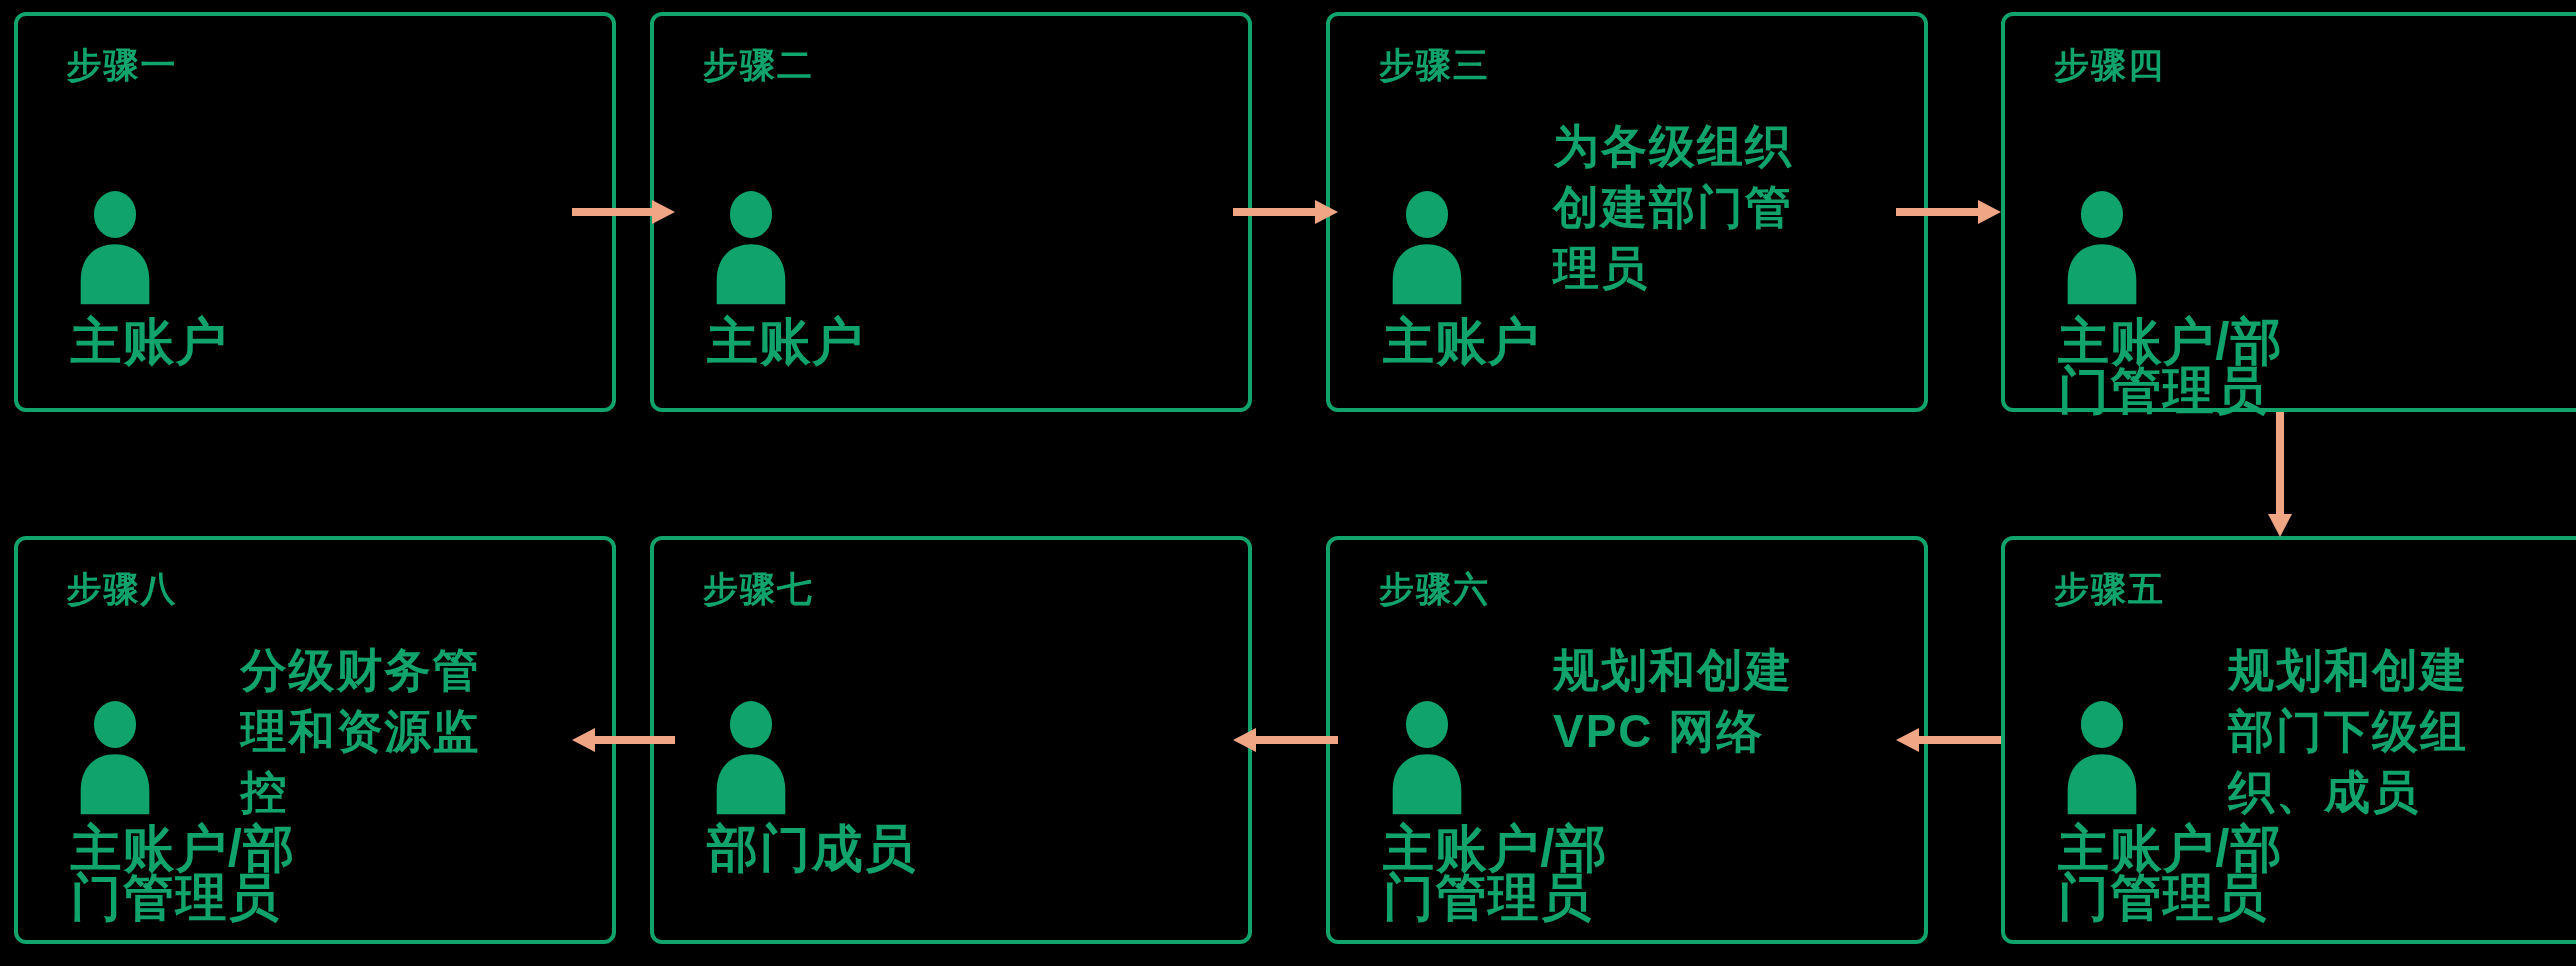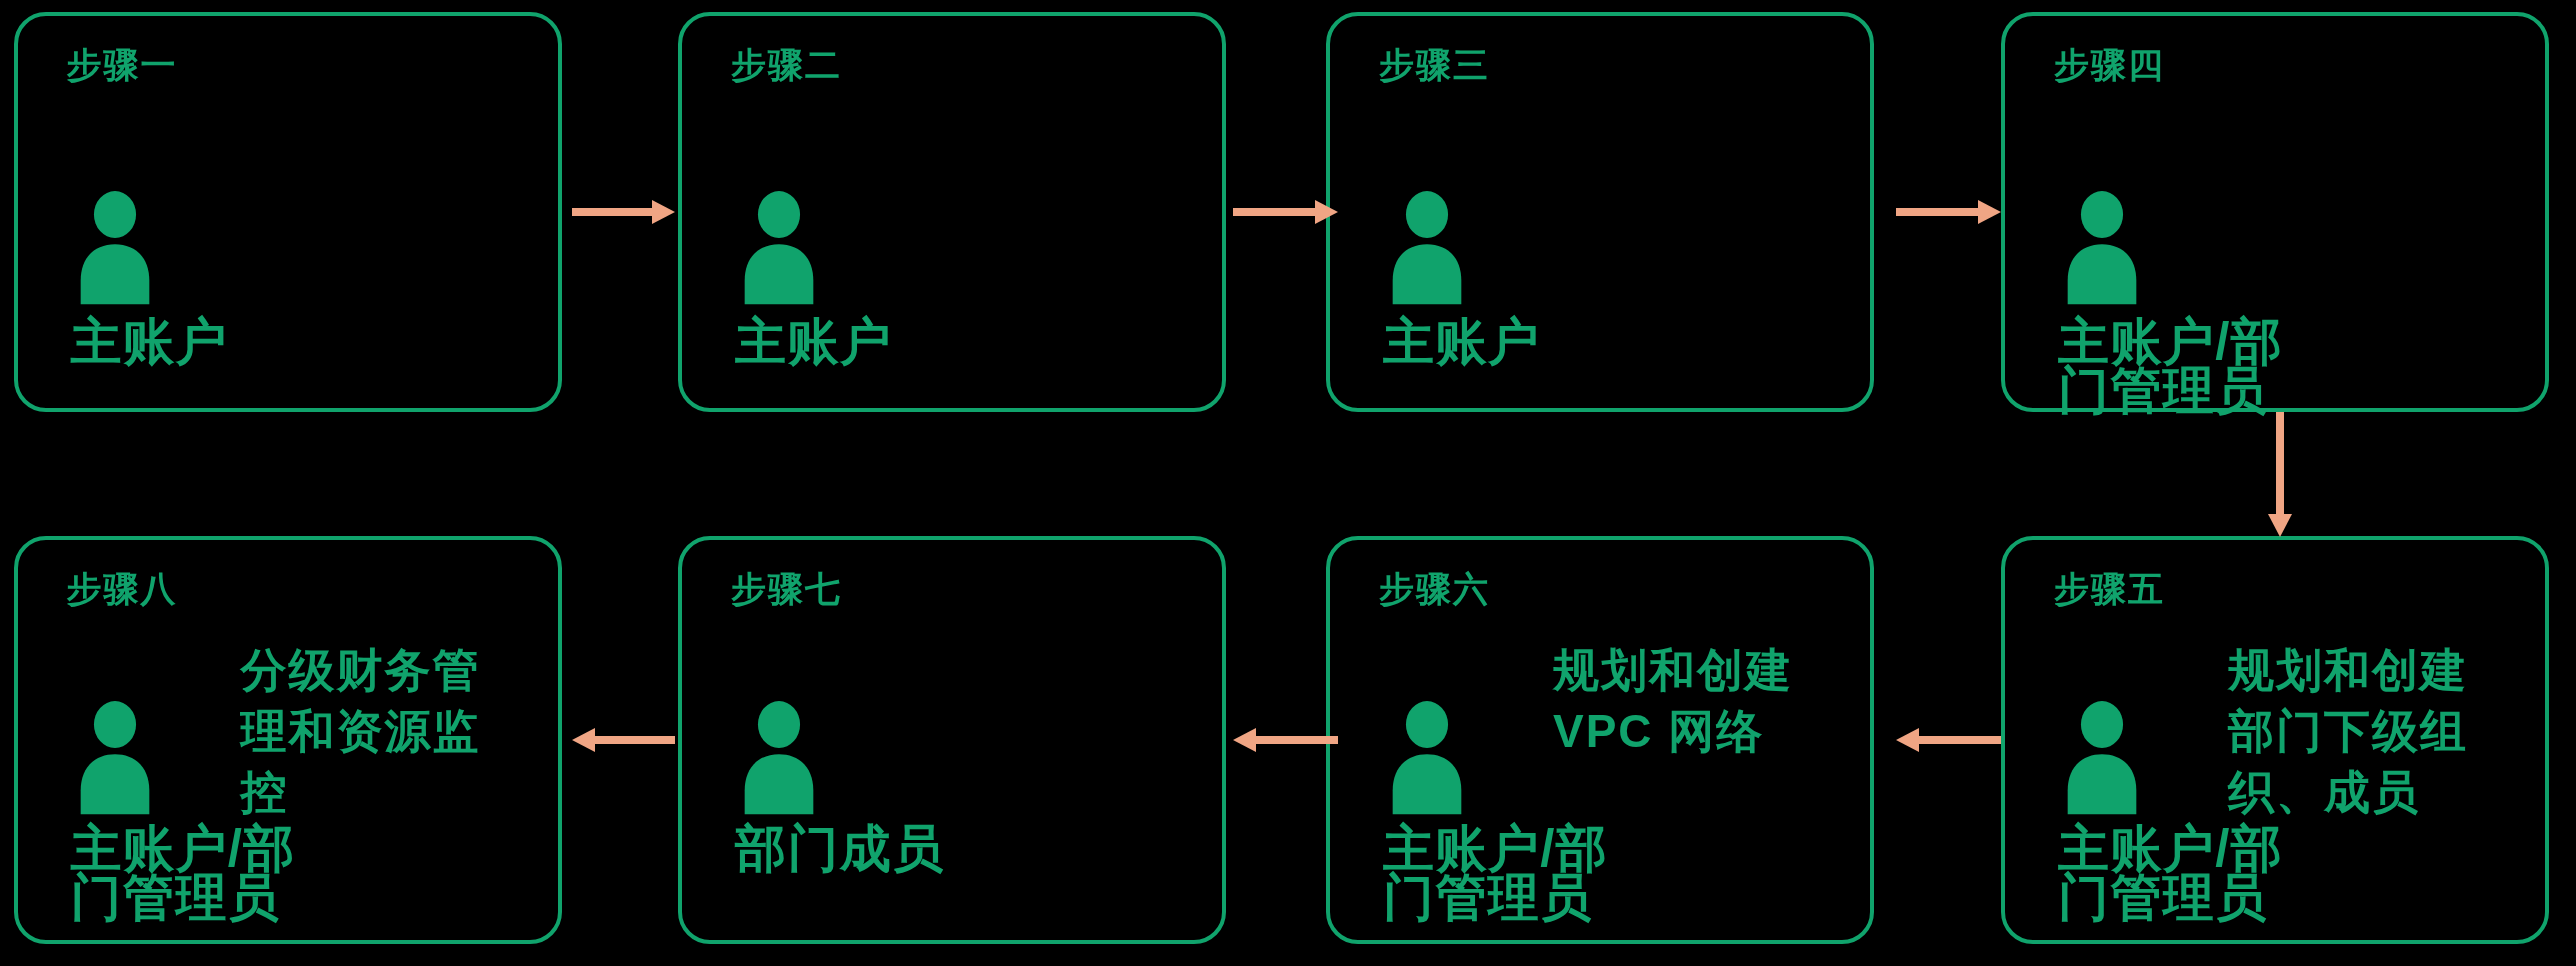--- a/index.html
+++ b/index.html
@@ -16,30 +16,30 @@
   #canvas{
     position:relative;
     width:2576px;
     height:966px;
     background:var(--bg);
     overflow:hidden;
   }
   
   .box{
     position:absolute;
-    width:548px;
+    width:602px;
     border:4.8px solid var(--green);
-    border-radius:32px;
+    border-radius:12px;
     box-sizing:border-box;
     background:var(--bg);
   }
   .row1{top:12.3px;height:400px;}
   .row2{top:536px;height:408px;}
   .c0{left:13.6px;}
-  .c1{left:678px;}
+  .c1{left:650px;}
   .c2{left:1326px;}
   .c3{left:2001px;}
 
   .step-label{
     position:absolute;
     left:49px;top:30px;
     font-size:35px;
     line-height:1.1;
     letter-spacing:2px;
     white-space:pre-line;
@@ -131,20 +131,23 @@
       <svg viewBox="0 0 100 148" aria-hidden="true">
           <ellipse class="glyph" cx="50" cy="33" rx="27" ry="30"></ellipse>
           <path class="glyph" d="M6 148 V118 C6 86 26 71 50 71 C74 71 94 86 94 118 V148 Z"></path>
         </svg>
     </div>
     <div class="role-label">主账户</div>
   </div>
 
   <div class="box row1 c2">
     <div class="step-label">步骤三</div>
+    <div class="box-title">为各级组织
+创建部门管
+理员</div>
     <div class="person-icon">
       <svg viewBox="0 0 100 148" aria-hidden="true">
           <ellipse class="glyph" cx="50" cy="33" rx="27" ry="30"></ellipse>
           <path class="glyph" d="M6 148 V118 C6 86 26 71 50 71 C74 71 94 86 94 118 V148 Z"></path>
         </svg>
     </div>
     <div class="role-label">主账户</div>
   </div>
 
   <div class="box row1 c3">

